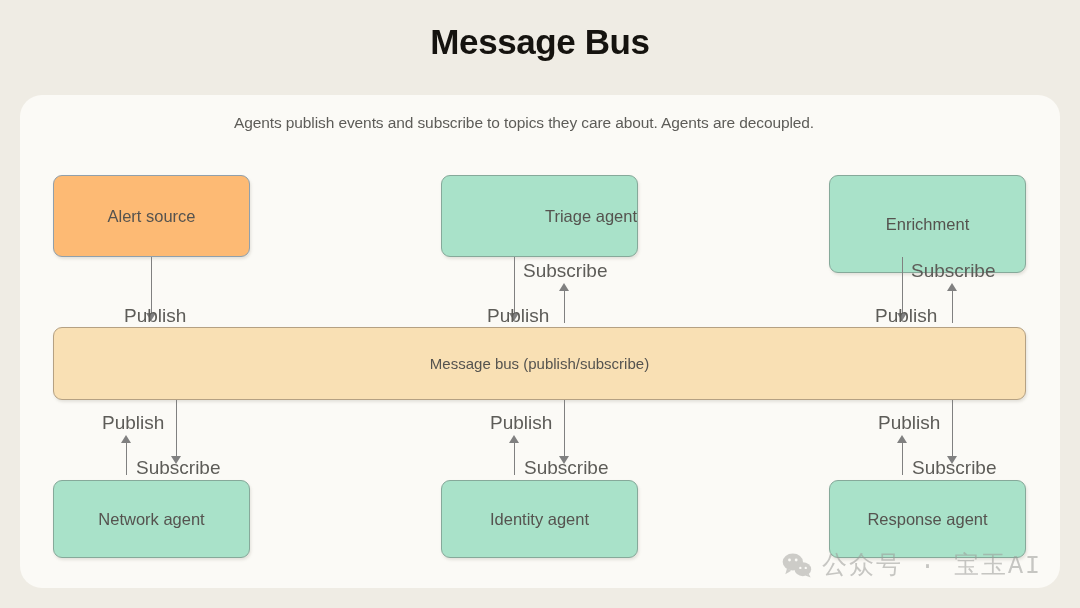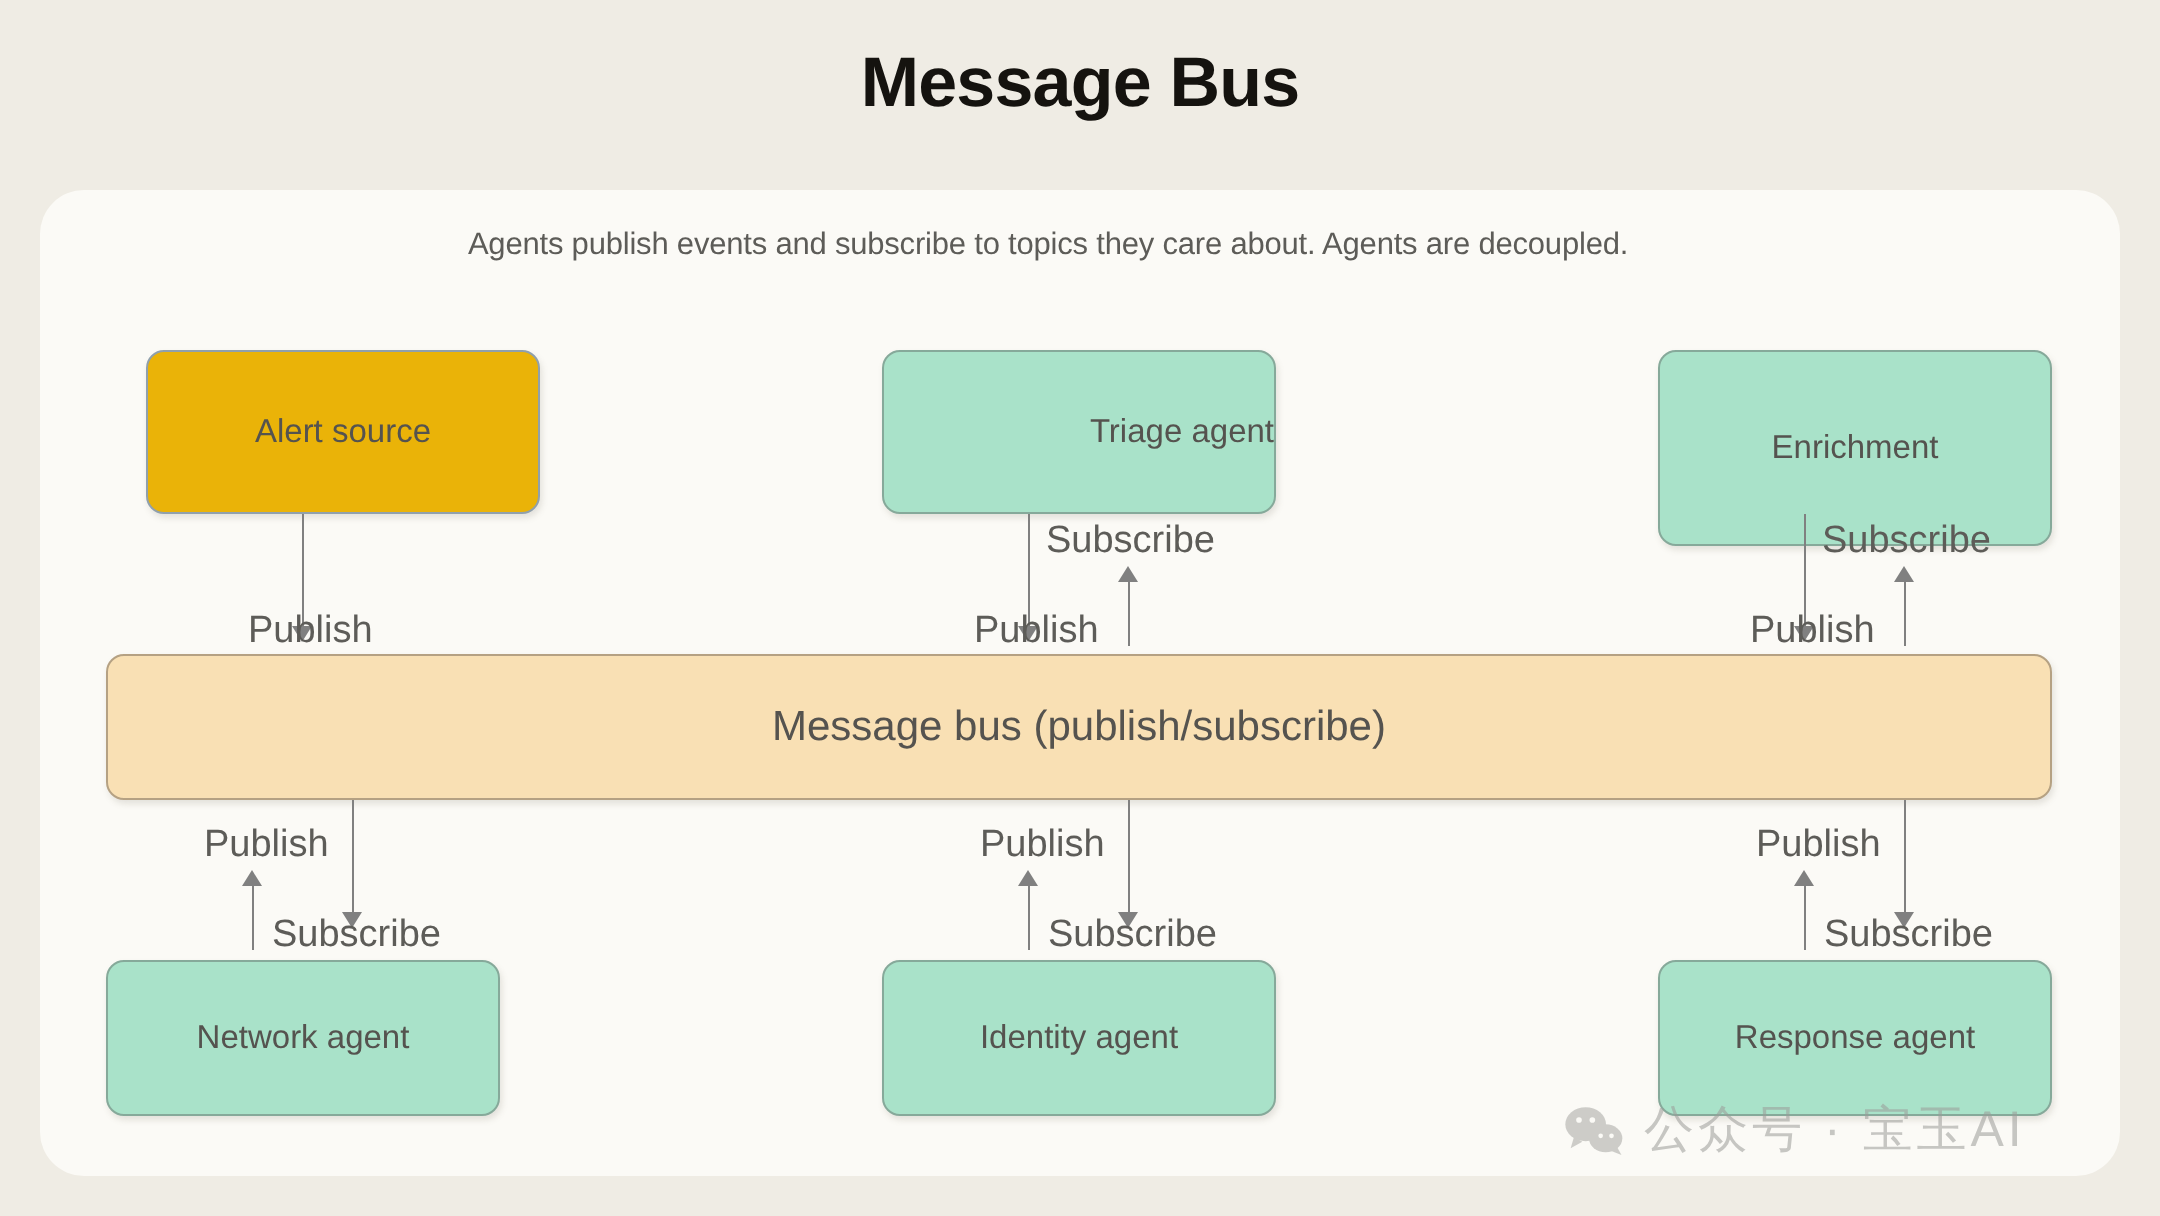--- a/index.html
+++ b/index.html
@@ -65,33 +65,33 @@
     box-sizing: border-box;
     border: 1.3px solid #8a9290;
     border-radius: 9px;
     display: flex;
     align-items: center;
     justify-content: center;
     font-size: 16.5px;
     color: #55534f;
     box-shadow: 1px 2px 3px rgba(120,115,100,0.18);
   }
-  .node.blue  { background: #eab308; border-color: #90a0ac; margin-left: 20px; }
+  .node.blue  { background: #fdba74; border-color: #90a0ac; }
   .node.green { background: #a9e2c9; border-color: #86a99a; }
 
   .bus {
     position: absolute;
     box-sizing: border-box;
     background: #f9e0b4;
     border: 1.3px solid #b5a183;
     border-radius: 9px;
     display: flex;
     align-items: center;
     justify-content: center;
-    font-size: 21px;
+    font-size: 15px;
     color: #55534f;
     box-shadow: 1px 2px 3px rgba(120,115,100,0.18);
   }
 
   
   .conn {
     position: absolute;
     pointer-events: none;
   }
   .vline {
@@ -124,21 +124,21 @@
     display: flex;
     align-items: center;
     gap: 10px;
     opacity: 0.55;
   }
   .wm-icon { width: 30px; height: 26px; display: block; }
   .wm-text {
     font-size: 25px;
     color: #9c9c99;
     letter-spacing: 2px;
-    font-family: Liberation Sans, sans-serif;
+    font-family: Liberation Mono, monospace;
   }
 </style>
 </head>
 <body>
 
 <div class="page-title">Message Bus</div>
 
 <div class="card">
 
   <div class="card-subtitle">Agents publish events and subscribe to topics they care about. Agents are decoupled.</div>

